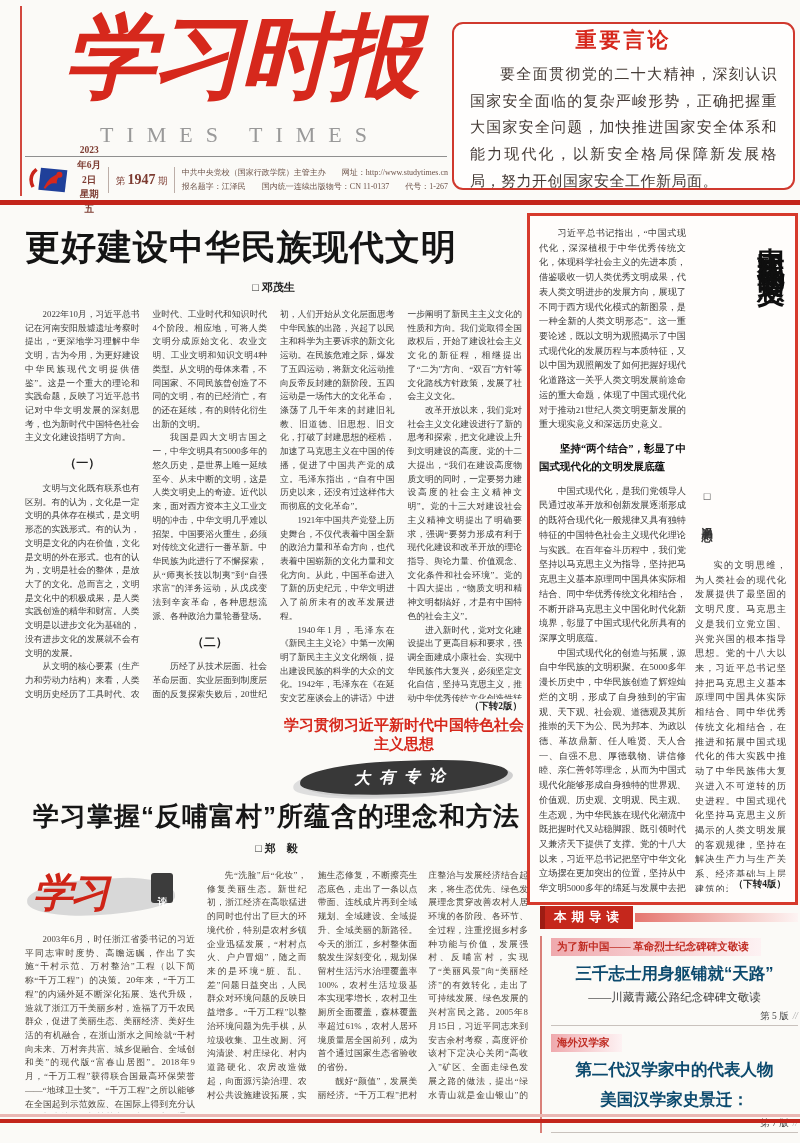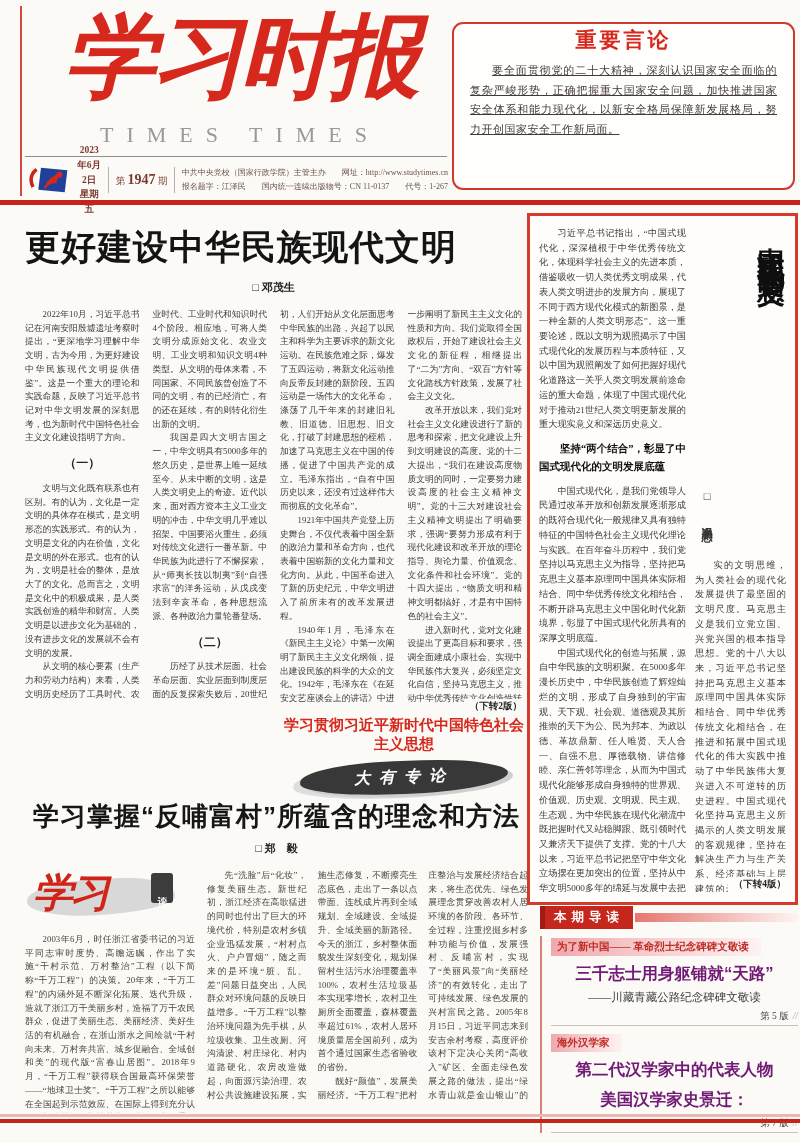--- a/index.html
+++ b/index.html
@@ -19,22 +19,22 @@
   .vdiv{width:1px;height:26px;background:#bcaea8;}
   .issue-block{font-size:9.5px;color:#7c3b31;white-space:nowrap;}
   .issue-block b{font-size:14px;font-weight:bold;}
   .pub-block{font-size:8px;color:#6b5147;line-height:1.7;white-space:nowrap;}
   .red-rule{position:absolute;left:0;top:200px;width:800px;height:5px;background:#c3251b;}
   
   .quote-box{position:absolute;left:452px;top:22px;width:343px;height:168px;box-sizing:border-box;
         border:2px solid #d0392e;border-radius:11px;background:#fffefd;padding:0 16px;}
   .quote-title{text-align:center;font-size:21px;font-weight:900;color:#d6281c;letter-spacing:3px;
         font-family:"Liberation Sans",sans-serif;margin:2px 0 7px;}
-  .quote-body{font-size:11px;line-height:1.78;color:#453b36;text-align:justify;text-indent:2em;
-        letter-spacing:.5px;text-decoration:underline;}
+  .quote-body{font-size:15px;line-height:1.78;color:#453b36;text-align:justify;text-indent:2em;
+        letter-spacing:.5px;}
   
   .main-art{position:absolute;left:25px;top:224px;width:497px;}
   .main-headline{text-align:left;font-size:35px;font-weight:900;color:#141414;letter-spacing:1px;
         font-family:"Liberation Sans",sans-serif;}
   .main-byline{text-align:center;font-size:11px;font-weight:bold;color:#222;margin-top:9px;}
   .main-body{position:relative;margin-top:13px;height:406px;overflow:hidden;
         column-count:4;column-gap:13px;font-size:8.8px;line-height:1.56;text-align:justify;}
   .main-body p,.rb-left p,.rb-col2 p,.sec-col1-text p,.sec-cols p{margin:0;text-indent:2em;}
   .pt-section{text-indent:0 !important;text-align:center;font-weight:bold;font-size:12px;
         margin:9px 0 !important;font-family:"Liberation Sans",sans-serif;color:#222;}
@@ -85,21 +85,21 @@
   .digest{position:absolute;left:540px;top:906px;width:258px;}
   .digest-banner{display:flex;align-items:center;}
   .banner-bar{width:5px;height:23px;background:#9e1c13;}
   .banner-tab{background:#c5271c;color:#fff;font-weight:bold;font-size:12.5px;letter-spacing:5px;
         padding:3px 9px;font-family:"Liberation Sans",sans-serif;}
   .banner-strip{flex:1;height:9px;margin-left:2px;background:linear-gradient(90deg,#e5766f,#f6cfcc 70%,#fdf4f3);}
   .digest-items{margin-top:7px;border-left:2px solid #d98079;padding-left:9px;}
   .d-item{margin-bottom:6px;}
   .d-tag{display:inline-block;background:linear-gradient(90deg,#efa9ad,#f8d7d9 60%,#fdf2f3);
         color:#c02d24;font-size:10.5px;font-weight:bold;padding:2px 12px 2px 6px;}
-  .d-headline{text-align:center;font-size:16.5px;font-weight:900;color:#701a75;margin-top:6px;
+  .d-headline{text-align:center;font-size:16.5px;font-weight:900;color:#0c4a6e;margin-top:6px;
         line-height:1.45;font-family:"Liberation Sans",sans-serif;}
   .d-sub{text-align:center;font-size:11.5px;color:#3c3c3c;margin-top:4px;}
   .d-page{text-align:right;font-size:9.5px;color:#444;margin-top:5px;border-bottom:1px solid #c9c2bd;
         padding-bottom:2px;}
   .d-page .slashes{color:#aaa;margin-left:4px;font-style:italic;}
   
   .bottom-pink{position:absolute;left:0;top:1114px;width:800px;height:3px;background:#eab7b3;}
   .bottom-red{position:absolute;left:0;top:1119px;width:800px;height:4px;background:#c3251b;}
 </style>
 </head>

